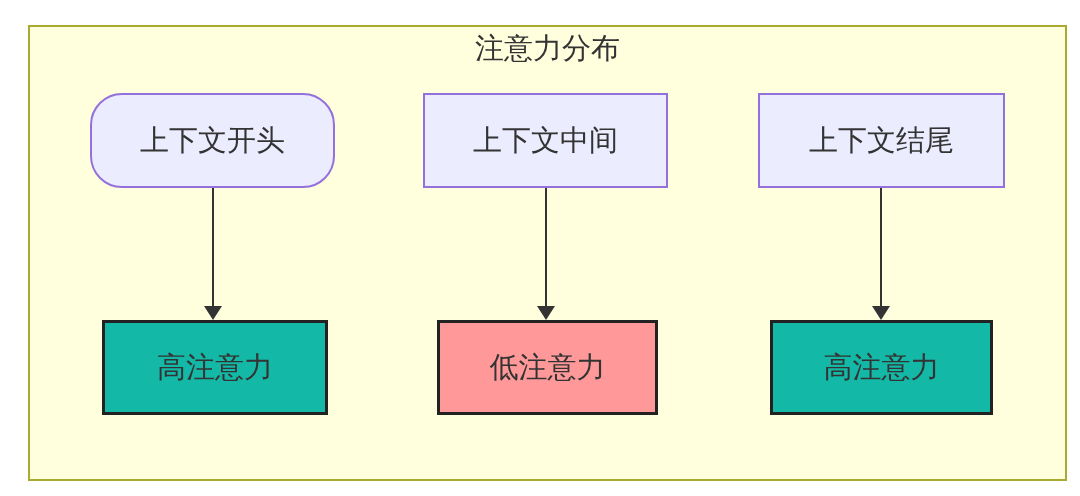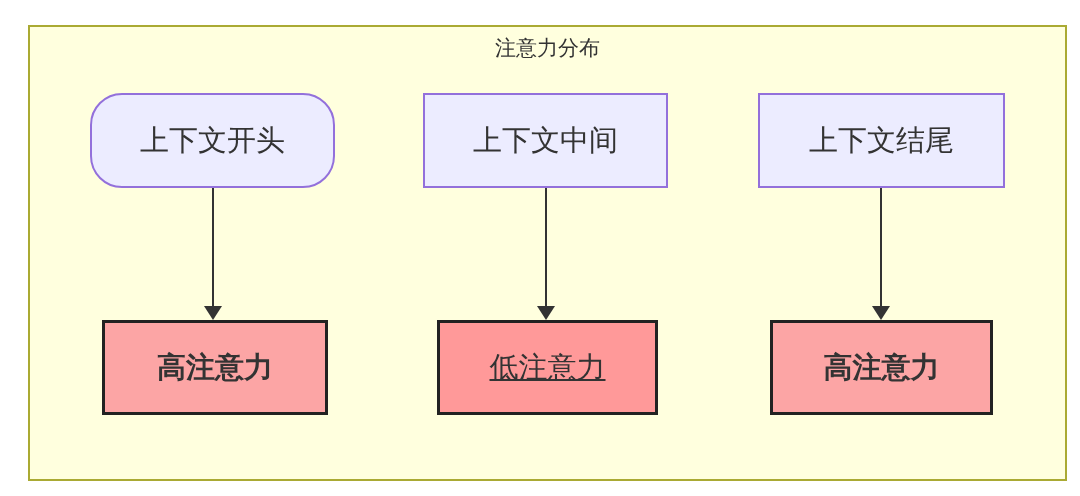--- a/index.html
+++ b/index.html
@@ -24,21 +24,21 @@
     box-sizing: border-box;
     background: #ffffde;
     border: 2px solid #aaaa33;
   }
   .title {
     position: absolute;
     left: 28px;
     top: 32px;
     width: 1039px;
     text-align: center;
-    font-size: 21px;
+    font-size: 29px;
     line-height: 32px;
     color: #333333;
     white-space: nowrap;
   }
   .node {
     position: absolute;
     box-sizing: border-box;
     display: flex;
     align-items: center;
     justify-content: center;
@@ -50,27 +50,27 @@
     background: #ececff;
     border: 2px solid #9370db;
     top: 93px;
     height: 95px;
   }
   .target-node {
     border: 3px solid #222222;
     top: 320px;
     height: 95px;
   }
-  .target-high { background: #fca5a5; font-weight: bold; }
+  .target-high { background: #14b8a6; }
   .target-low  { background: #ff9999; }
   .src-0 { left: 90px;  width: 245px; border-radius: 32px; }
   .src-1 { left: 423px; width: 245px; }
   .src-2 { left: 758px; width: 247px; }
   .tgt-0 { left: 102px; width: 226px; }
-  .tgt-1 { left: 437px; width: 221px; text-decoration: underline; }
+  .tgt-1 { left: 437px; width: 221px; }
   .tgt-2 { left: 770px; width: 223px; }
   .arrow-line {
     position: absolute;
     top: 188px;
     width: 2px;
     height: 119px;
     background: #333333;
   }
   .arrow-head {
     position: absolute;

